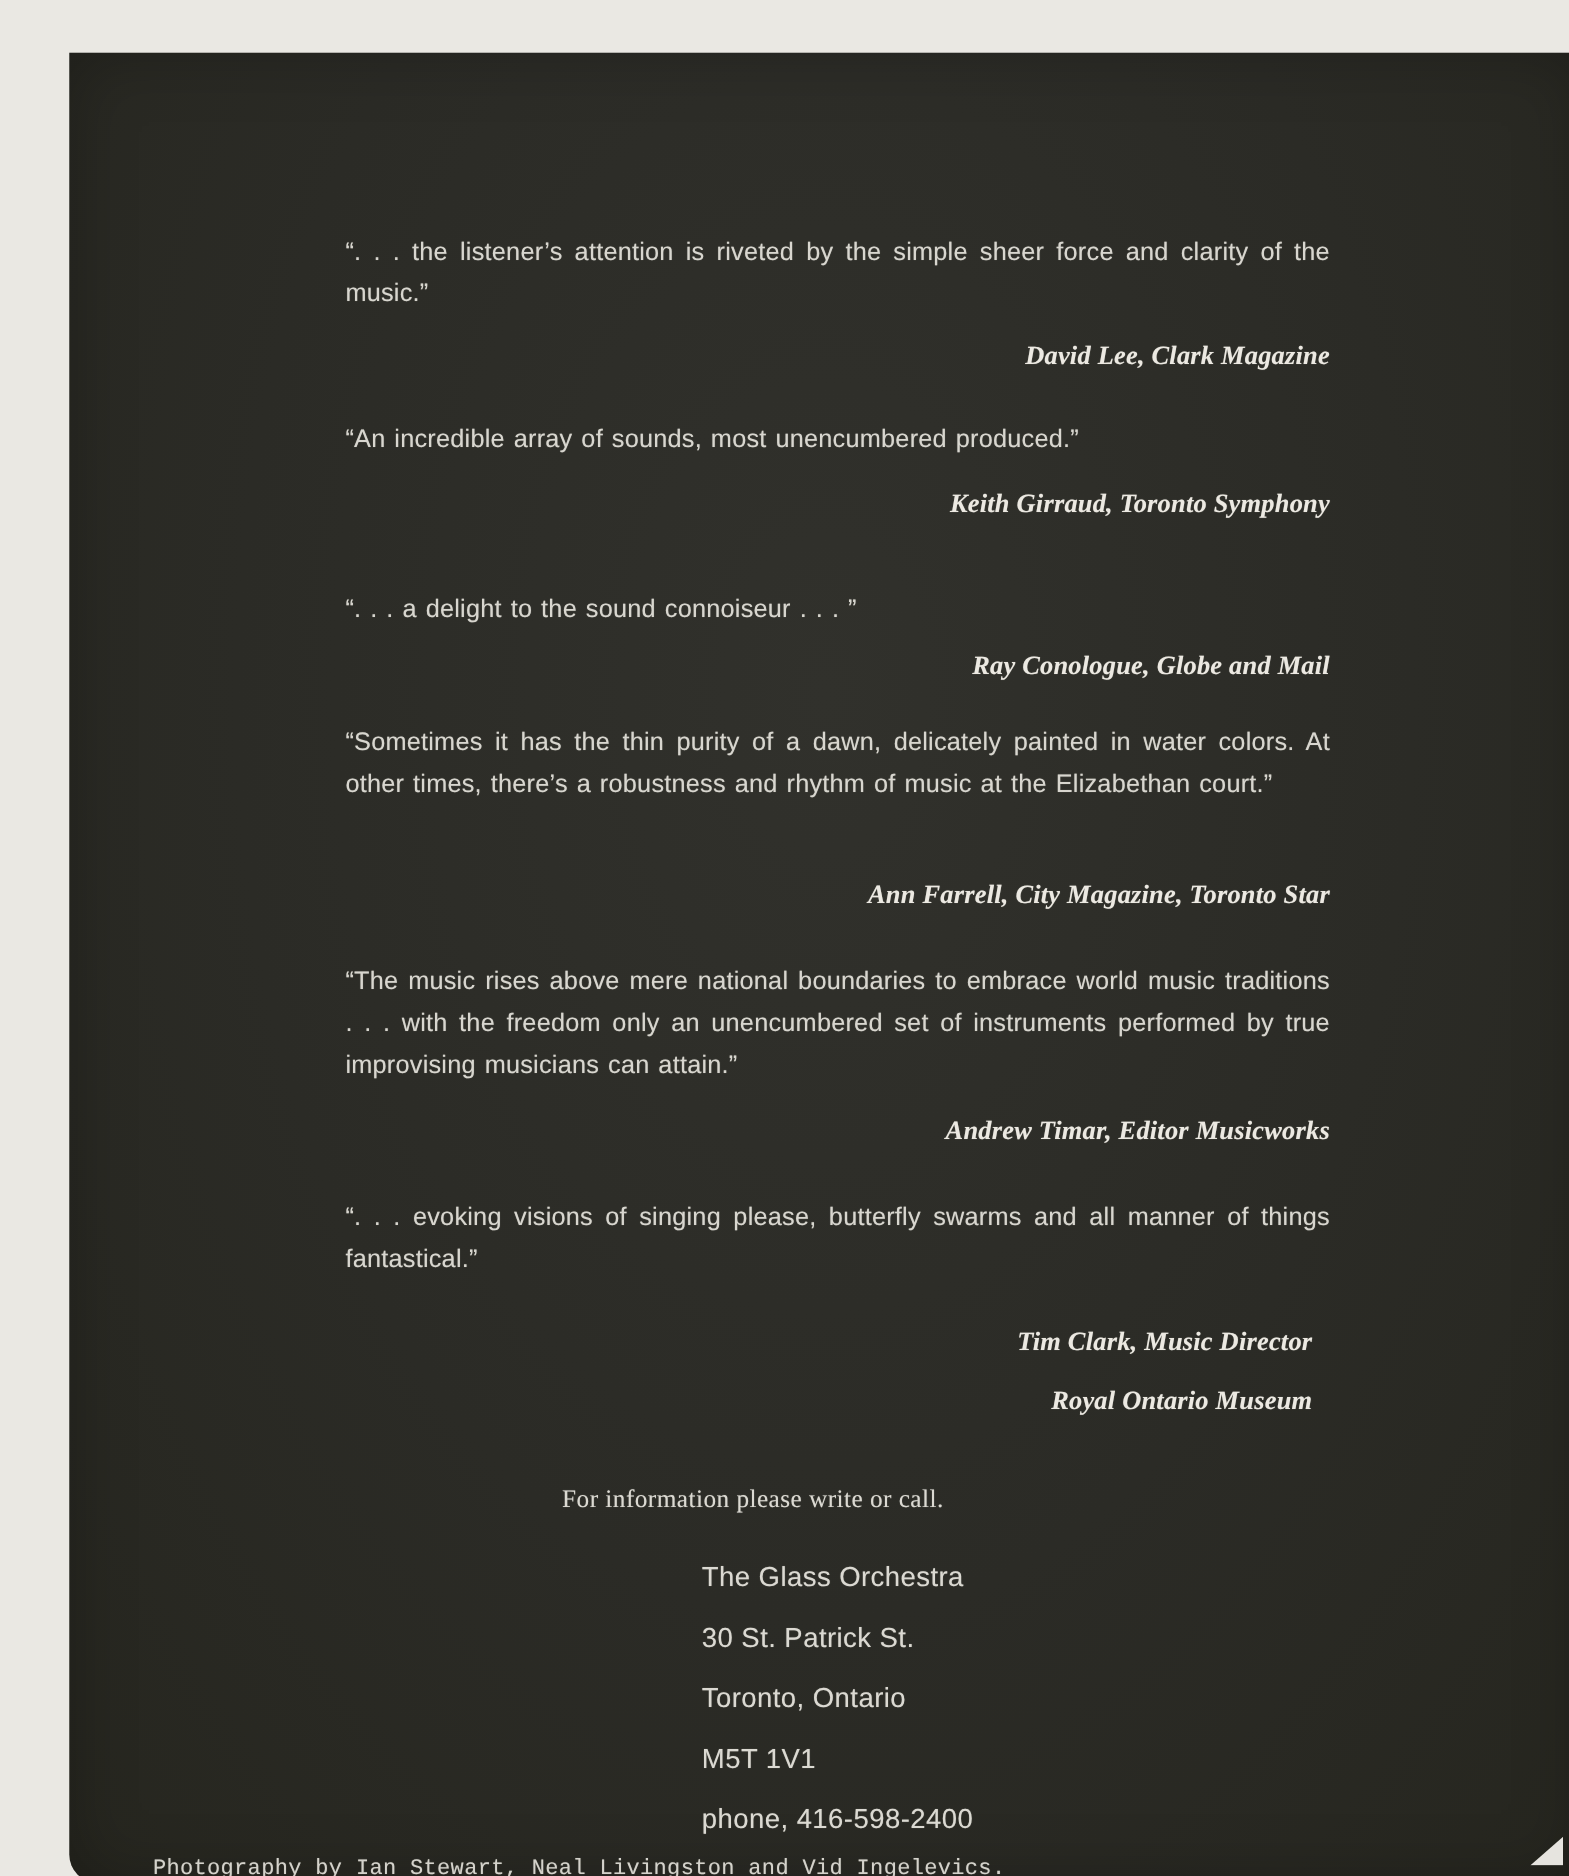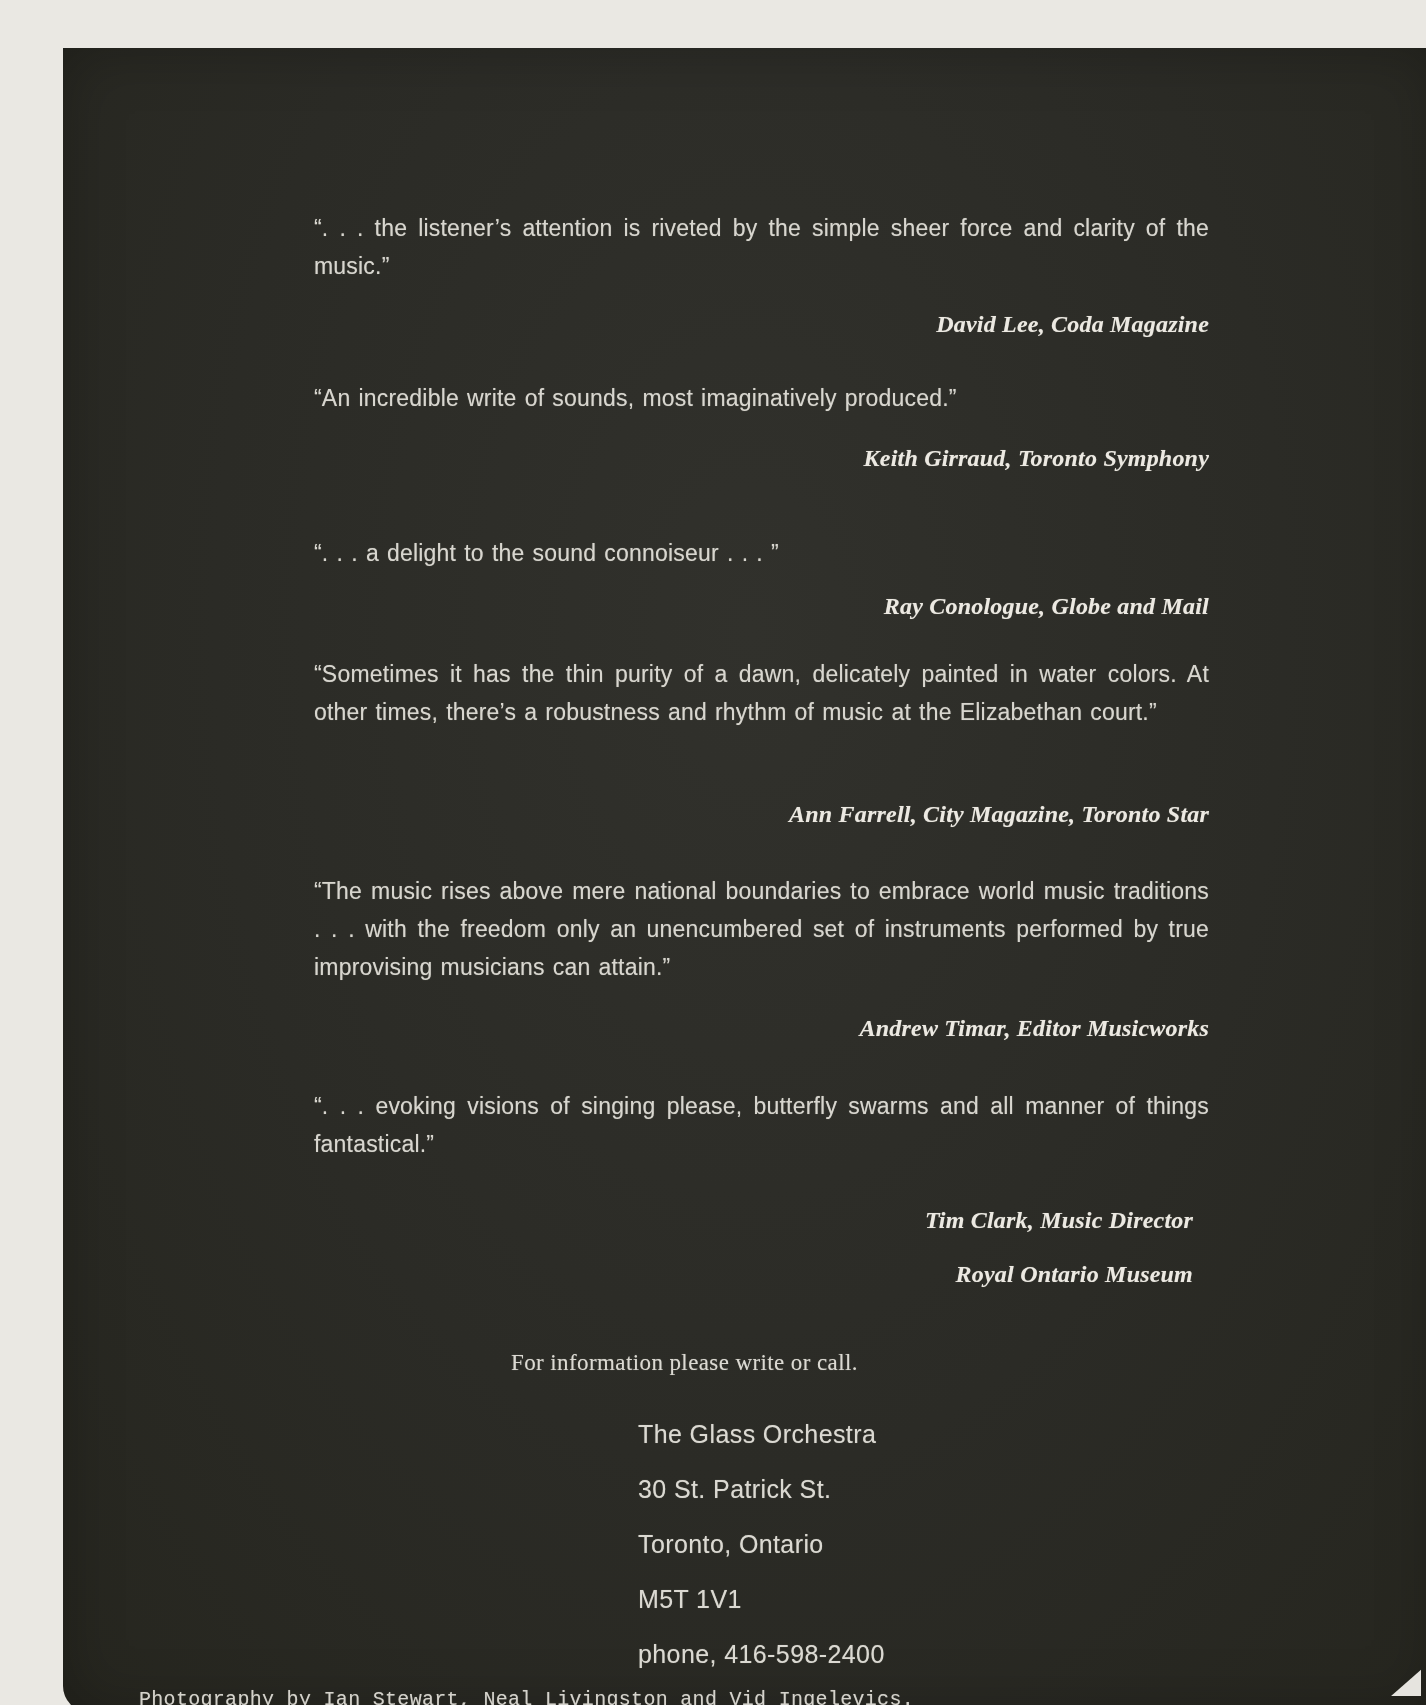--- a/index.html
+++ b/index.html
@@ -82,23 +82,23 @@
     text-shadow: 0 0 1px rgba(240,240,230,0.35);
     font-family: Liberation Mono, monospace;
   }
 </style>
 </head>
 <body>
 
 <div class="scan-page">
 
   <div class="col quote" style="top:145px">“. . . the listener’s attention is riveted by the simple sheer force and clarity of the music.”</div>
-  <div class="col attr" style="top:241px">David Lee, Coda Magazine</div>
+  <div class="col attr" style="top:241px">David Lee, Clark Magazine</div>
 
-  <div class="col quote" style="top:315px">“An incredible write of sounds, most imaginatively produced.”</div>
+  <div class="col quote" style="top:315px">“An incredible array of sounds, most unencumbered produced.”</div>
   <div class="col attr" style="top:375px">Keith Girraud, Toronto Symphony</div>
 
   <div class="col quote" style="top:470px">“. . . a delight to the sound connoiseur . . . ”</div>
   <div class="col attr" style="top:523px">Ray Conologue, Globe and Mail</div>
 
   <div class="col quote" style="top:591px">“Sometimes it has the thin purity of a dawn, delicately painted in water colors. At other times, there’s a robustness and rhythm of music at the Elizabethan court.”</div>
   <div class="col attr" style="top:731px">Ann Farrell, City Magazine, Toronto Star</div>
 
   <div class="col quote" style="top:808px">“The music rises above mere national boundaries to embrace world music traditions . . . with the freedom only an unencumbered set of instruments performed by true improvising musicians can attain.”</div>
   <div class="col attr" style="top:945px">Andrew Timar, Editor Musicworks</div>

